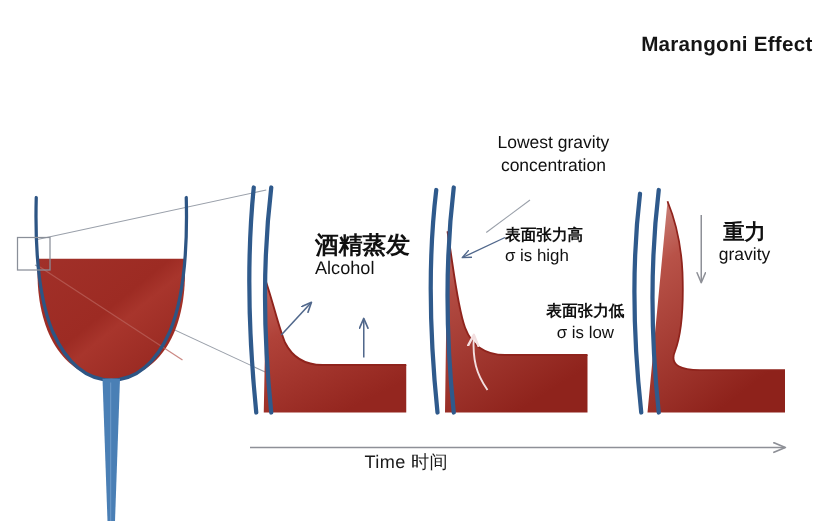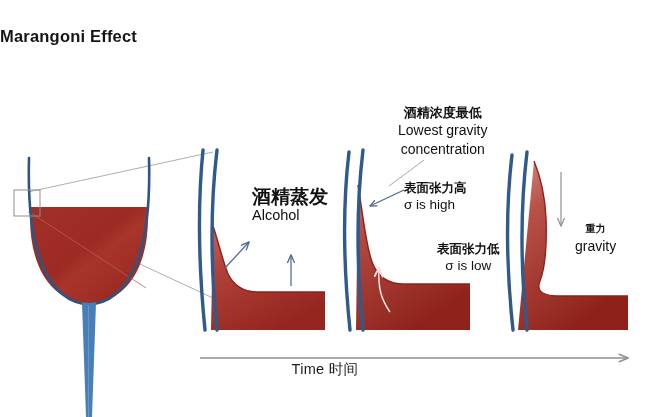--- a/index.html
+++ b/index.html
@@ -7,21 +7,21 @@
     width:650px;height:417px;
     background:#ffffff;
     font-family:"Liberation Sans","DejaVu Sans",sans-serif;
     overflow:hidden;
     position:relative;
   }
   #stage{position:absolute;left:0;top:0;width:650px;height:417px;}
   #stage svg.layer{position:absolute;left:0;top:0;width:650px;height:417px;}
 
   .title-block{
-    position:absolute;left:0;top:26px;width:650px;text-align:left;
+    position:absolute;left:0;top:26px;width:650px;text-align:right;
     pointer-events:none;
   }
   .title-en{
     font-size:16.5px;font-weight:bold;color:#151515;letter-spacing:.2px;
     line-height:21px;
   }
   .title-zh{
     font-size:15.5px;font-weight:bold;color:#151515;letter-spacing:.5px;
     line-height:21px;
   }
@@ -45,21 +45,21 @@
   #label-sigma-high .zh{font-size:12.5px;line-height:16px;}
   #label-sigma-high .en{font-size:13.5px;line-height:18px;}
 
   
   #label-sigma-low{left:437px;top:241px;text-align:center;}
   #label-sigma-low .zh{font-size:12.5px;line-height:16px;}
   #label-sigma-low .en{font-size:13.5px;line-height:18px;}
 
   
   #label-gravity{left:575px;top:178px;text-align:center;}
-  #label-gravity .zh{font-size:10px;line-height:16px;margin-top:43px;}
+  #label-gravity .zh{font-size:17px;line-height:16px;}
   #label-gravity .en{font-size:14px;line-height:18px;}
 
   
   #time-caption{
     position:absolute;left:0;top:360px;width:650px;text-align:center;
     font-size:14.5px;color:#1a1a1a;letter-spacing:.3px;
   }
 </style>
 </head>
 <body>
@@ -197,21 +197,20 @@
   <div class="title-block">
     <div class="title-en">Marangoni Effect</div>
   </div>
 
   <div class="lbl" id="label-alcohol-evaporation">
     <span class="zh">酒精蒸发</span>
     <span class="en">Alcohol</span>
   </div>
 
   <div class="lbl" id="label-lowest-concentration">
-    <span class="zh">酒精浓度最低</span>
     <span class="en">Lowest gravity</span>
     <span class="en">concentration</span>
   </div>
 
   <div class="lbl" id="label-sigma-high">
     <span class="zh">表面张力高</span>
     <span class="en">σ is high</span>
   </div>
 
   <div class="lbl" id="label-sigma-low">

